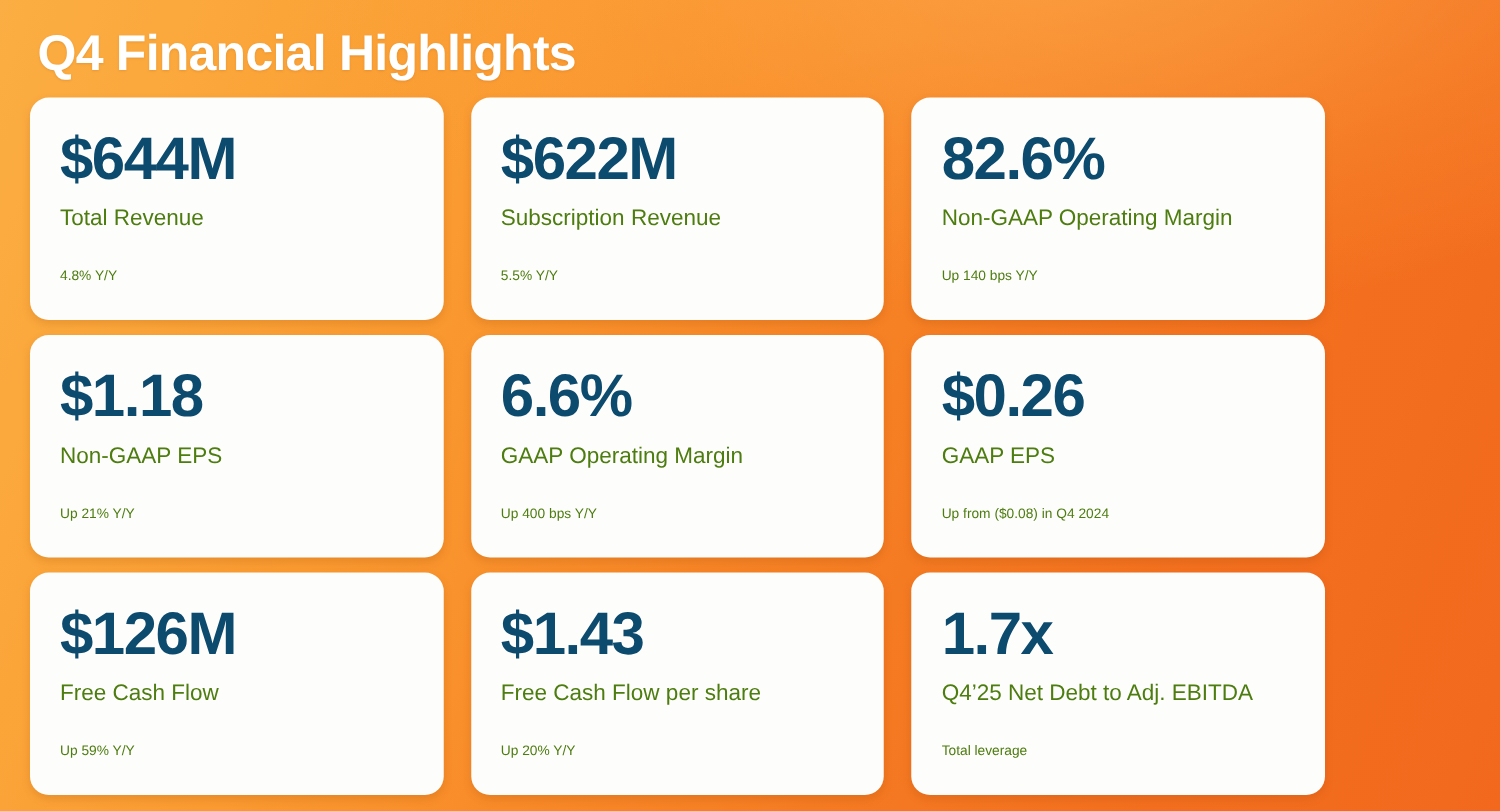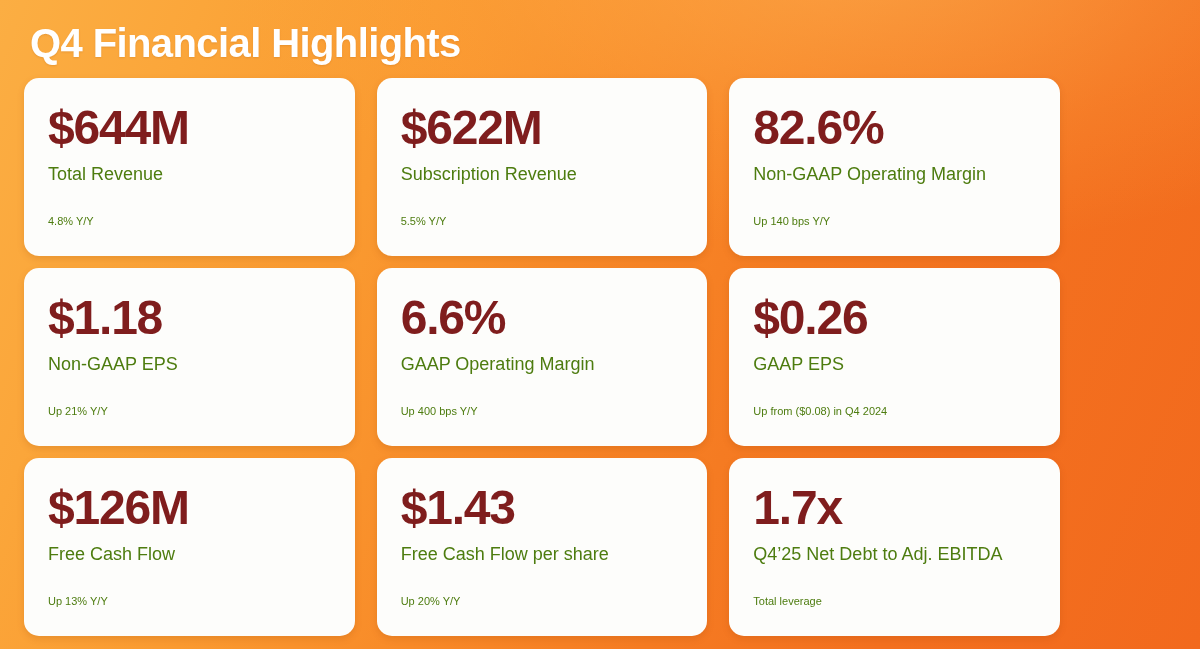--- a/index.html
+++ b/index.html
@@ -65,21 +65,21 @@
     background: #fdfdfb;
     border-radius: 15px;
     padding: 26px 24px 0 24px;
     display: flex;
     flex-direction: column;
     box-shadow: 0 3px 7px rgba(140, 62, 0, 0.17);
     overflow: hidden;
   }
 
   .card-value {
-    color: #7f1d1d;
+    color: #0c4a6e;
     font-size: 48px;
     font-weight: bold;
     line-height: 1.0;
     letter-spacing: -1.2px;
     white-space: nowrap;
   }
 
   .card-label {
     color: #4d7c0f;
     font-size: 18px;
@@ -141,21 +141,21 @@
 
     <div class="card">
       <div class="card-value">$0.26</div>
       <div class="card-label">GAAP EPS</div>
       <div class="card-note">Up from ($0.08) in Q4 2024</div>
     </div>
 
     <div class="card">
       <div class="card-value">$126M</div>
       <div class="card-label">Free Cash Flow</div>
-      <div class="card-note">Up 13% Y/Y</div>
+      <div class="card-note">Up 59% Y/Y</div>
     </div>
 
     <div class="card">
       <div class="card-value">$1.43</div>
       <div class="card-label">Free Cash Flow per share</div>
       <div class="card-note">Up 20% Y/Y</div>
     </div>
 
     <div class="card">
       <div class="card-value">1.7x</div>

